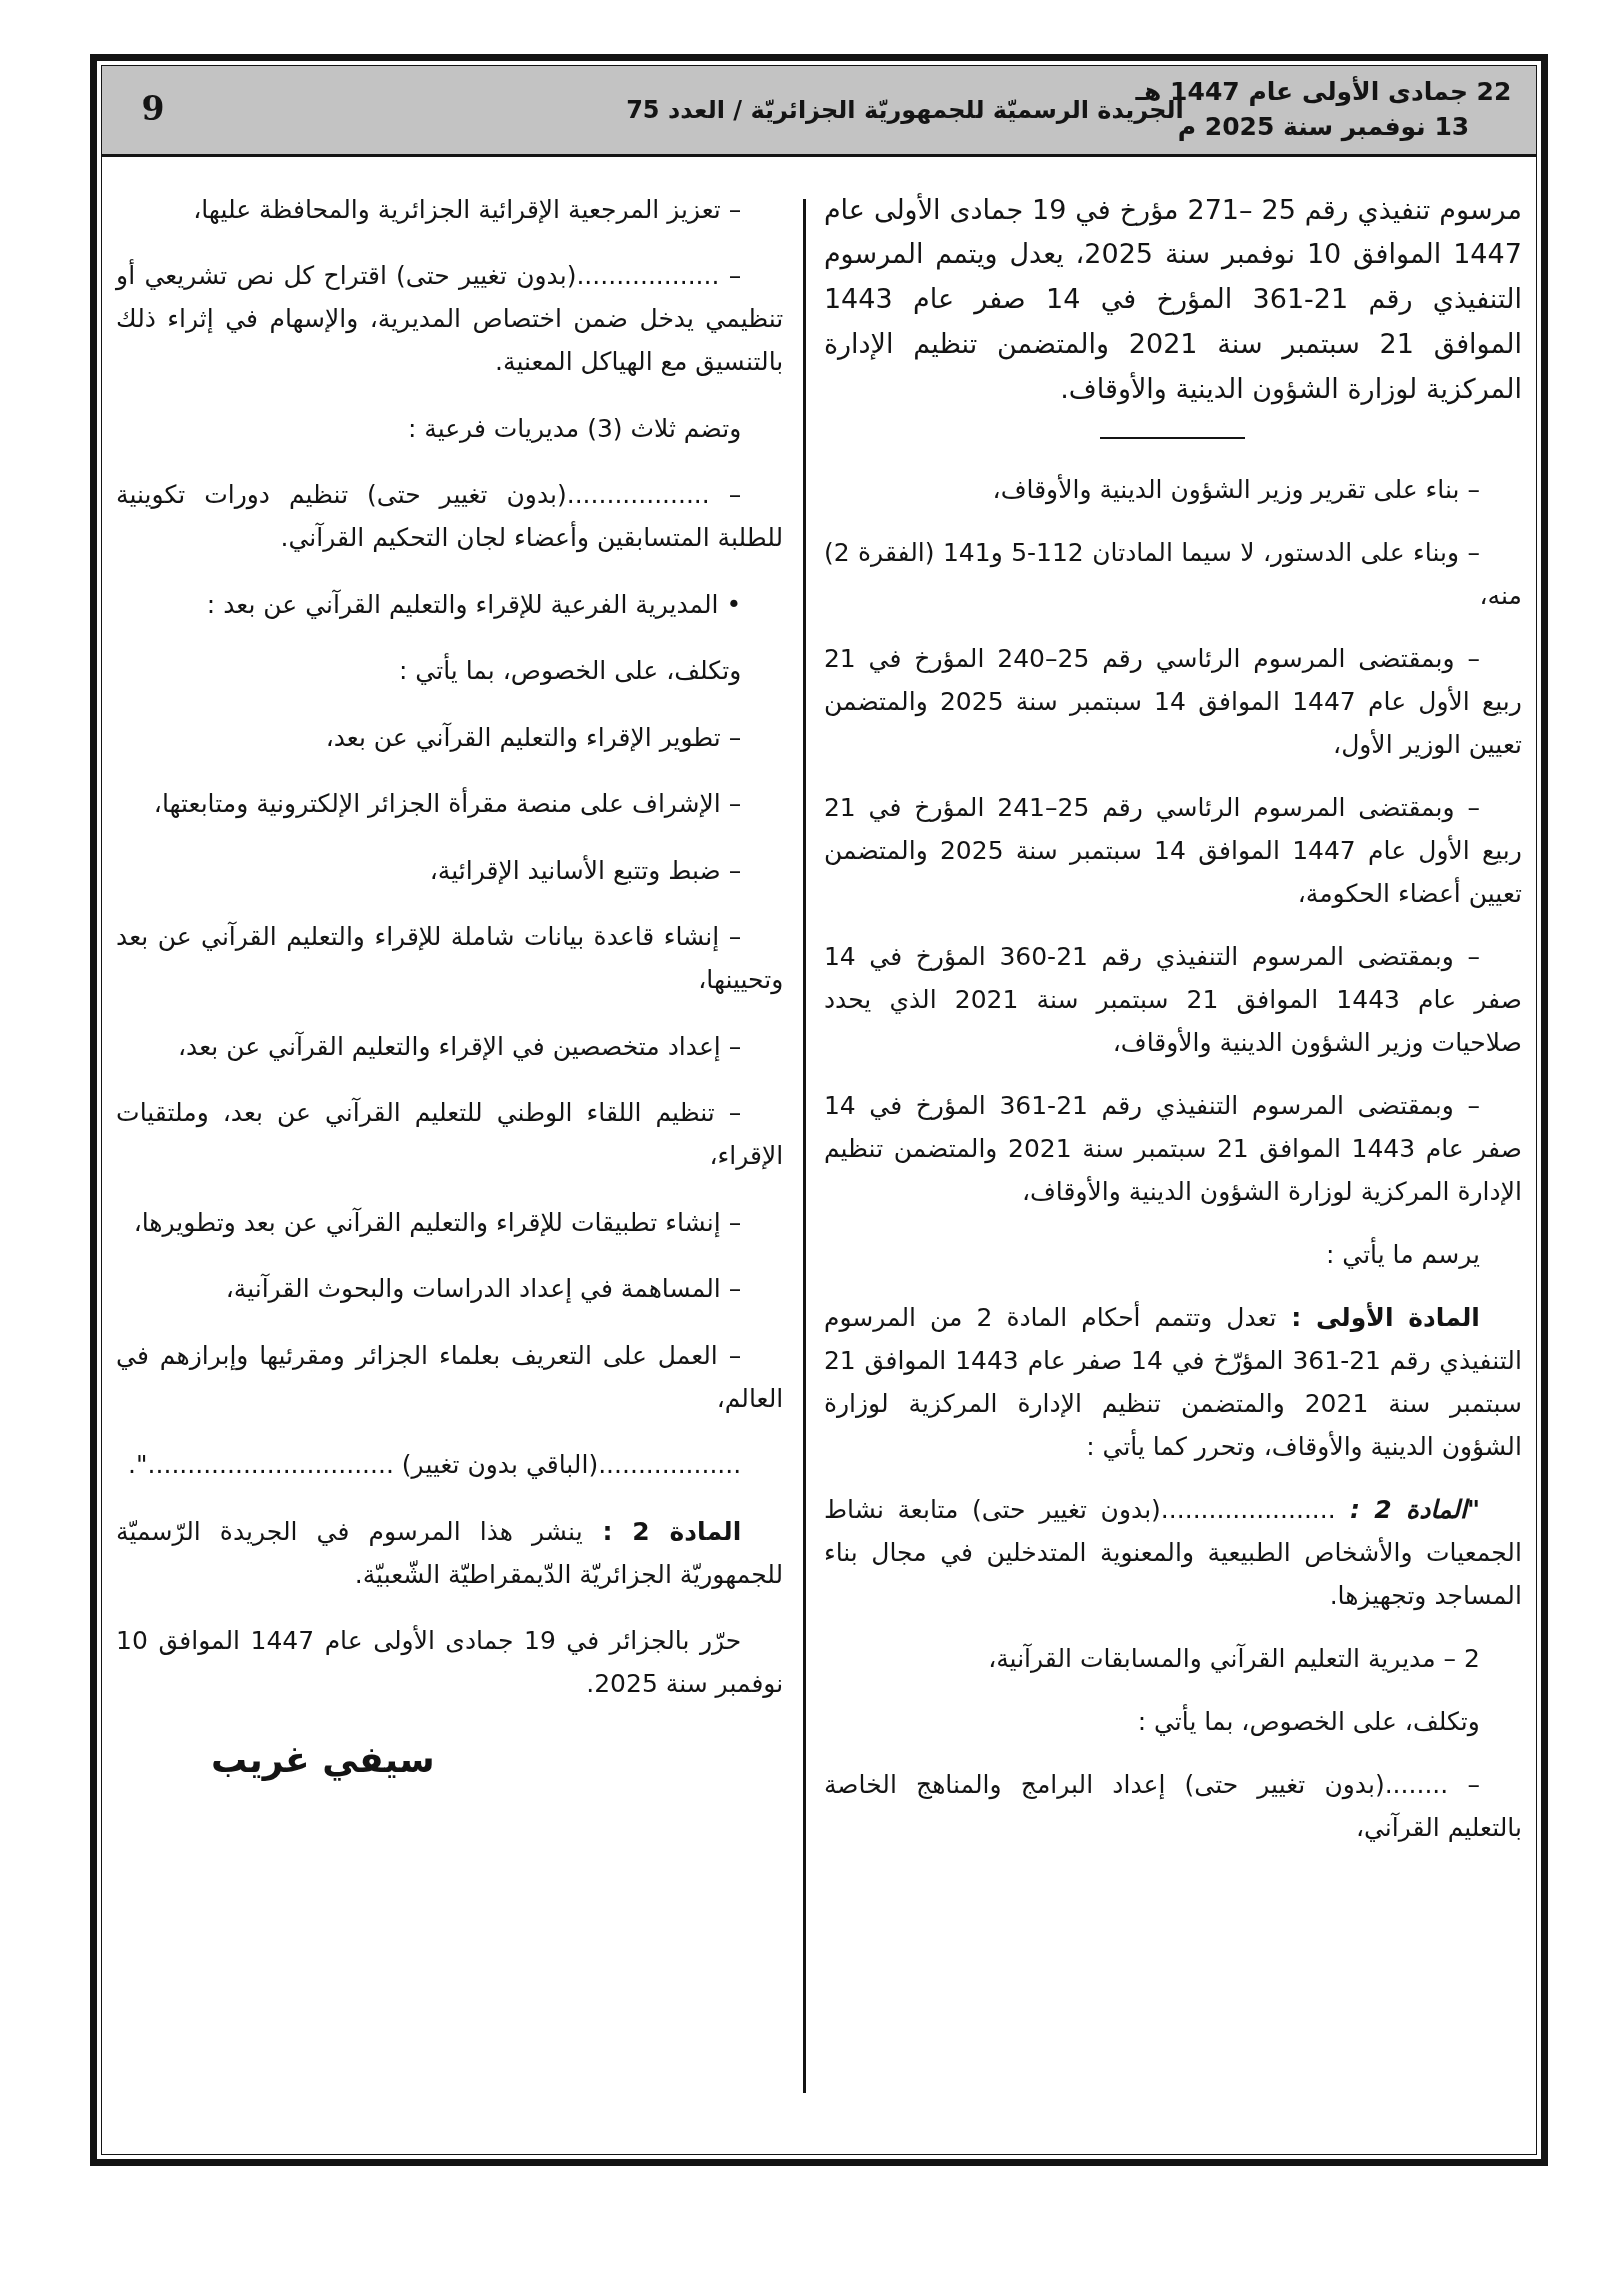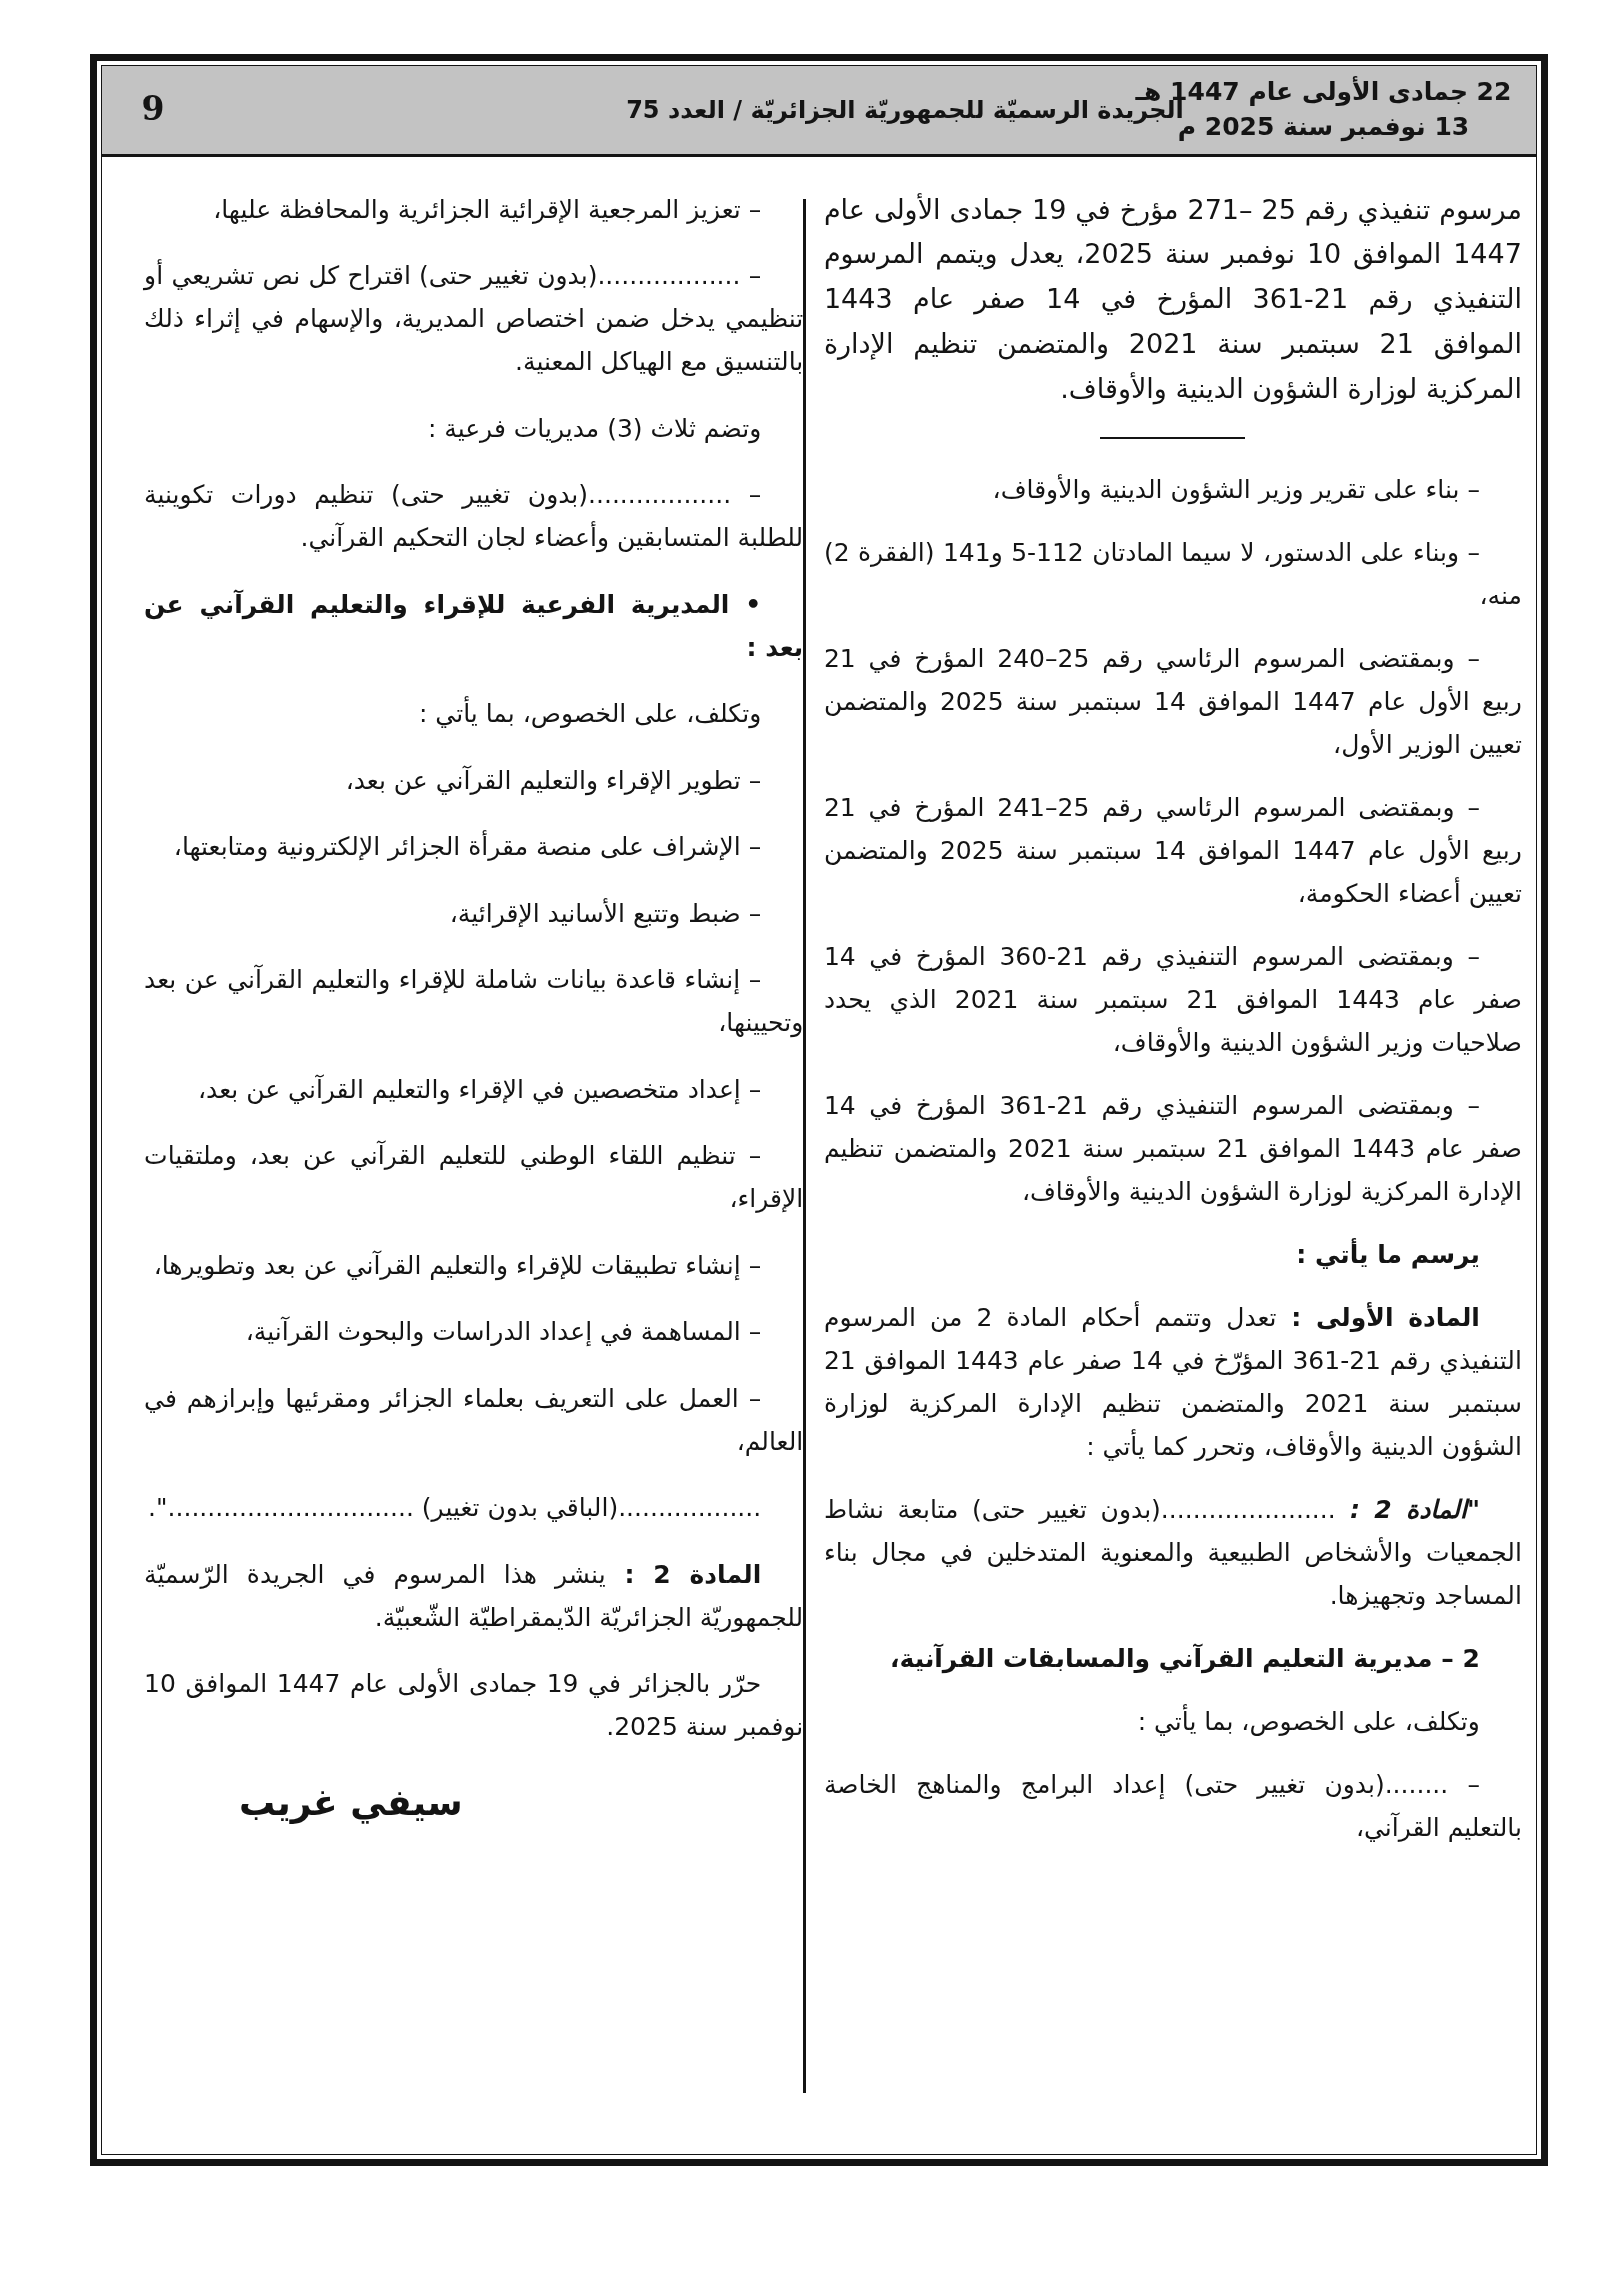--- a/index.html
+++ b/index.html
@@ -34,28 +34,28 @@
   }
   .content{
     flex:1 1 auto;position:relative;direction:rtl;display:flex;
     padding:31px 14.5px 16.3px;box-sizing:border-box;overflow:hidden;
   }
   .col{
     font-size:25px;line-height:1.72;text-align:justify;
   }
   .col-right{width:698px;padding-left:18px;flex:0 0 auto;}
   .divider{flex:0 0 auto;width:2.7px;background:#141414;margin:11px 0 45px;}
-  .col-left{flex:1 1 auto;margin-left:28px;}
+  .col-left{flex:1 1 auto;padding-right:20px;}
   .para{margin:0 0 20px;text-indent:42px;}
   .col-left .para{margin-bottom:23.5px;}
   .para.title{
     font-weight:400;font-size:27px;line-height:1.66;text-indent:0;margin-bottom:11px;
   }
   .sep{width:145px;border-top:2.7px solid #141414;margin:25px auto 29px;}
-  .para.heading{font-weight:700;}
+  .para.heading{font-weight:400;}
   .lead{font-weight:700;}
   .lead.ital{font-weight:700;font-style:italic;}
   .para.sig{
     text-align:left;text-indent:0;font-weight:700;font-size:36px;
     padding-left:95px;margin-top:14.5px;
   }
 </style>
 </head>
 <body>
 

